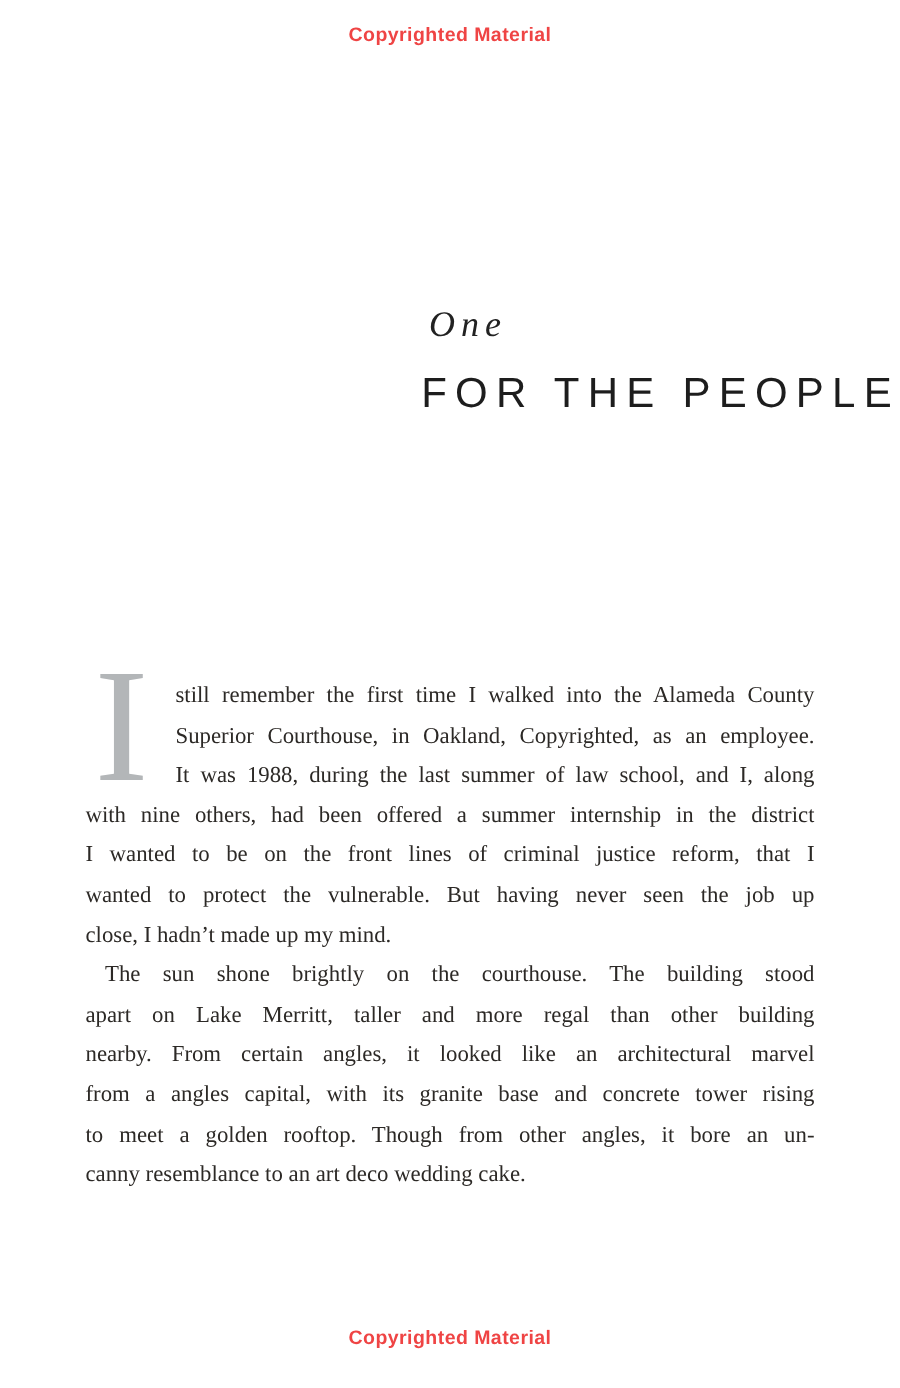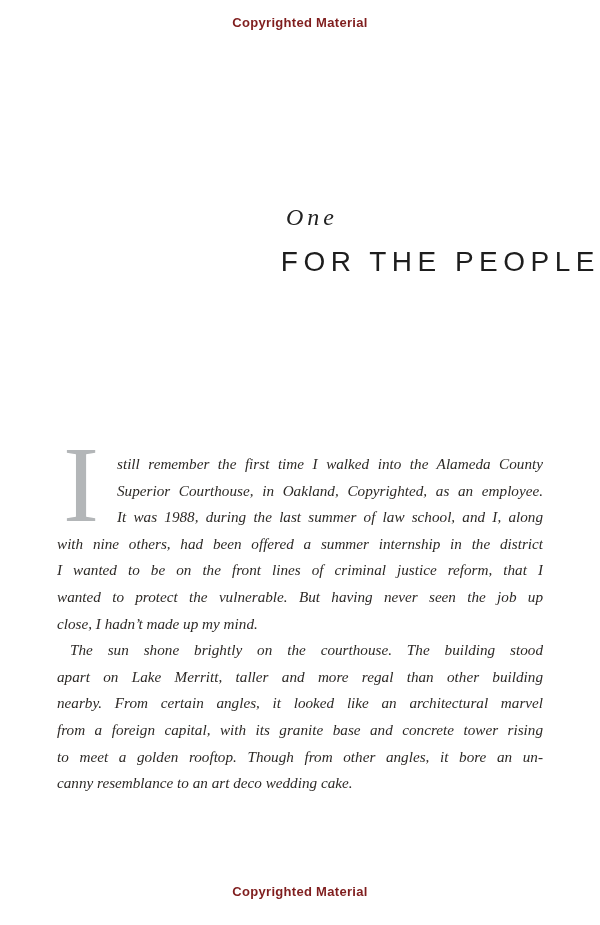--- a/index.html
+++ b/index.html
@@ -17,21 +17,21 @@
   }
   .copyright {
     position: absolute;
     left: 0;
     width: 100%;
     text-align: center;
     font-family: "Liberation Sans", sans-serif;
     font-weight: bold;
     font-size: 13px;
     letter-spacing: 0.3px;
-    color: #7f1d1d;
+    color: #ef4444;
   }
   .copyright.top { top: 15px; }
   .copyright.bottom { top: 884px; }
 
   .chapter-number {
     position: absolute;
     top: 204px;
     left: 0;
     width: 100%;
     text-align: center;
@@ -79,21 +79,20 @@
     line-height: 1;
     color: #b3b6b8;
     font-family: "Liberation Serif", serif;
   }
   .bline {
     text-align: justify;
     text-align-last: justify;
     height: 26.6px;
     overflow: hidden;
     white-space: normal;
-    font-style: italic;
   }
   .bline.last {
     text-align-last: left;
   }
   .bline.indent {
     text-indent: 13px;
   }
 </style>
 </head>
 <body>
@@ -118,21 +117,21 @@
       <div class="bline">with nine others, had been offered a summer internship in the district</div>
       <div class="bline">I wanted to be on the front lines of criminal justice reform, that I</div>
       <div class="bline">wanted to protect the vulnerable. But having never seen the job up</div>
       <div class="bline last">close, I hadn’t made up my mind.</div>
     </div>
 
     <div>
       <div class="bline indent">The sun shone brightly on the courthouse. The building stood</div>
       <div class="bline">apart on Lake Merritt, taller and more regal than other building</div>
       <div class="bline">nearby. From certain angles, it looked like an architectural marvel</div>
-      <div class="bline">from a foreign capital, with its granite base and concrete tower rising</div>
+      <div class="bline">from a angles capital, with its granite base and concrete tower rising</div>
       <div class="bline">to meet a golden rooftop. Though from other angles, it bore an un-</div>
       <div class="bline last">canny resemblance to an art deco wedding cake.</div>
     </div>
   </div>
 
   <div class="copyright bottom">Copyrighted Material</div>
 
 </div>
 
 </body></html>

